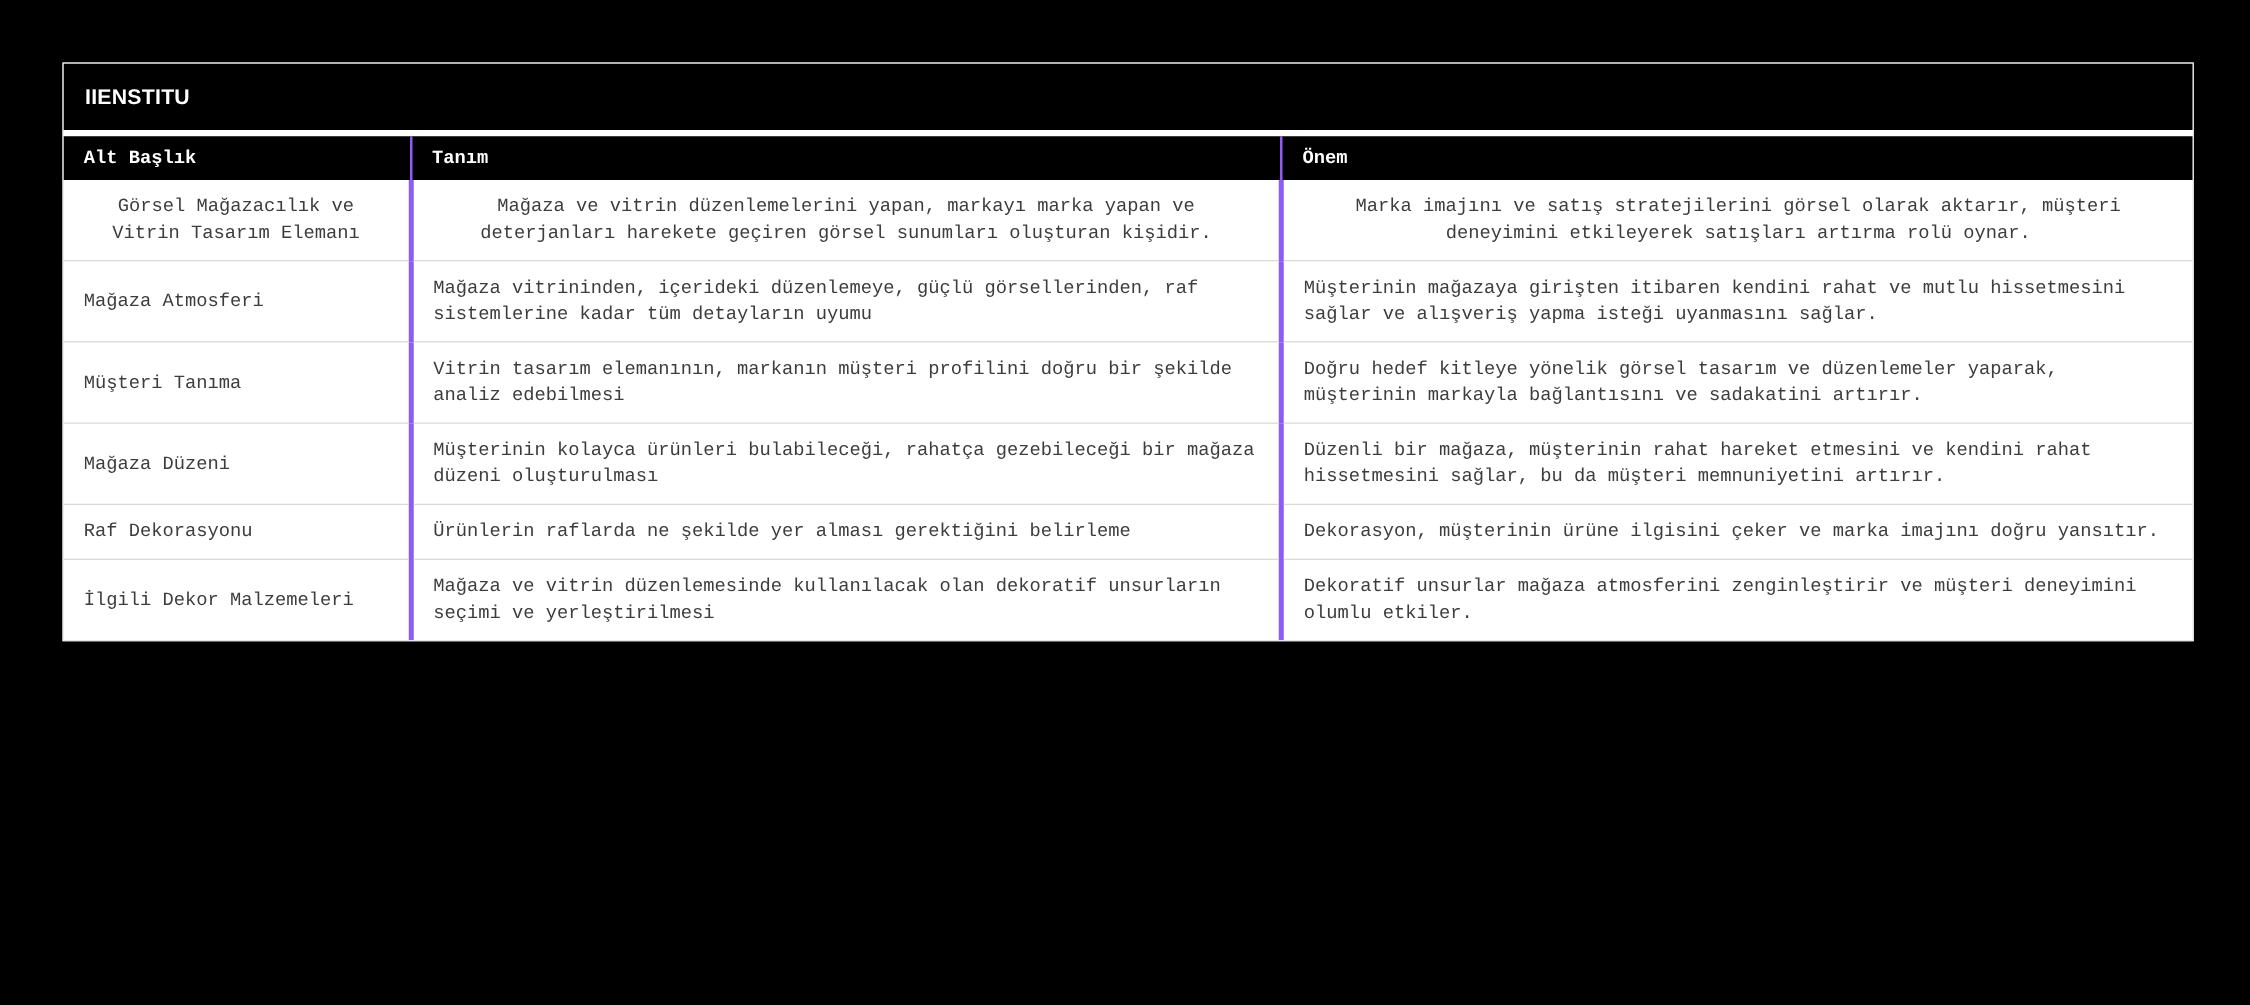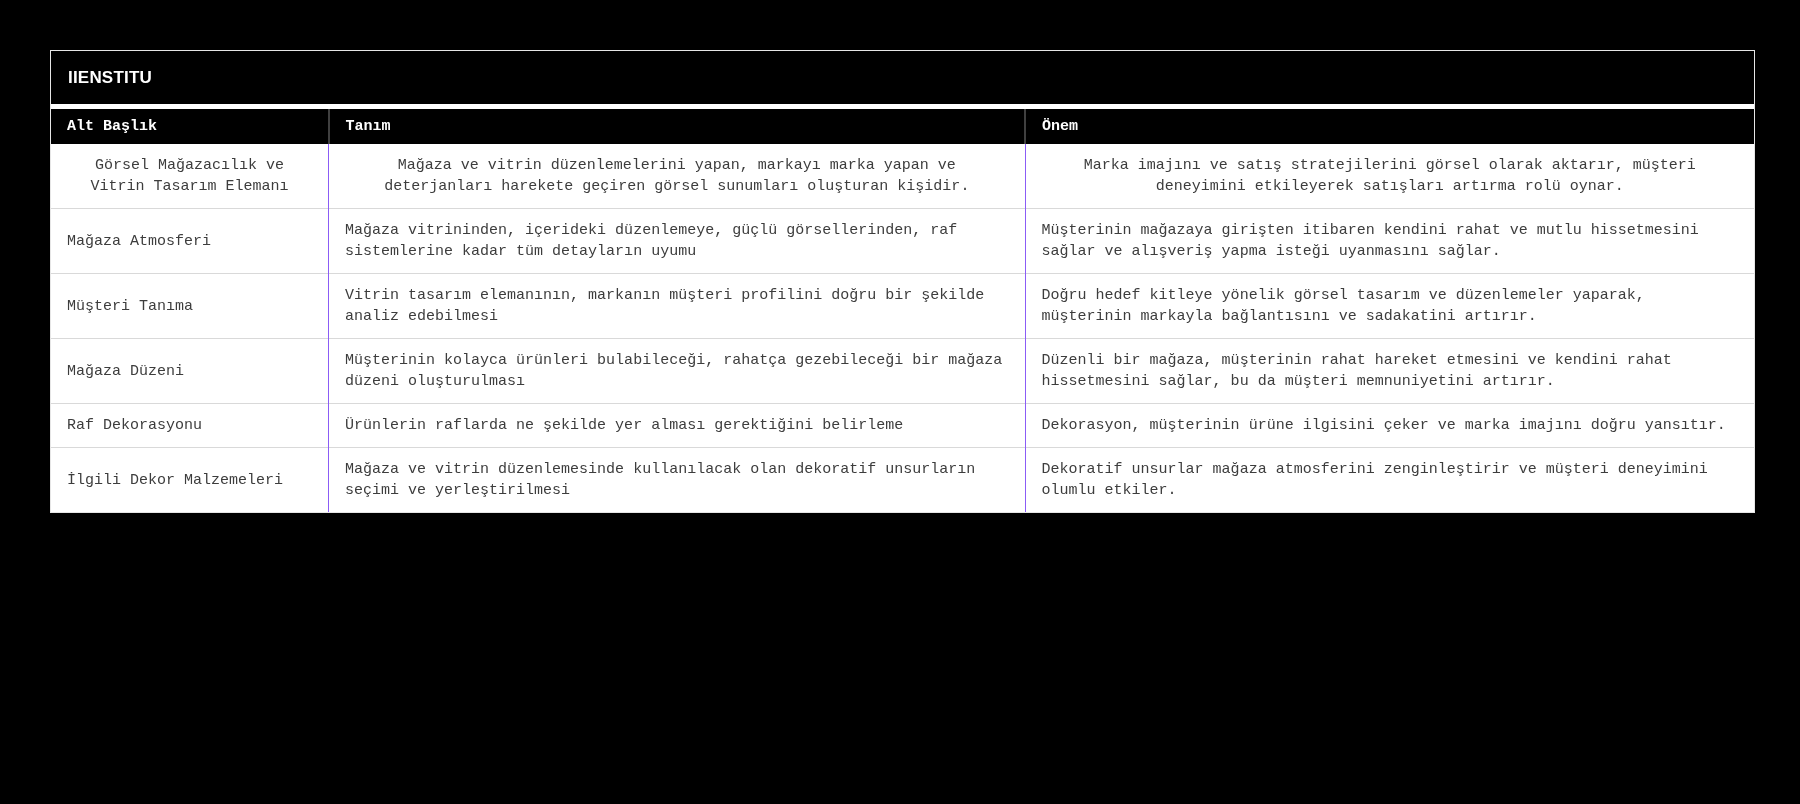--- a/index.html
+++ b/index.html
@@ -44,30 +44,30 @@
   col.c1 { width: 16.3%; }
   col.c2 { width: 40.9%; }
   col.c3 { width: 42.8%; }
   thead th {
     background: #000000;
     color: #ffffff;
     text-align: left;
     font-size: 15px;
     font-weight: 700;
     padding: 9px 16px;
-    border-left: 2px solid #404040;
+    border-left: 2px solid #8b5cf6;
   }
   thead th:first-child { border-left: none; }
   tbody td {
     font-size: 15px;
     line-height: 21px;
     color: #3d3d3d;
     padding: 11px 16px;
     vertical-align: middle;
-    border-left: 1px solid #8b5cf6;
+    border-left: 4px solid #8b5cf6;
     border-top: 1px solid #d9d9d9;
   }
   tbody td:first-child { border-left: none; }
   tbody tr:first-child td { border-top: none; text-align: center; }
 </style>
 </head>
 <body>
 
 <div class="card">
   <div class="title-bar">

